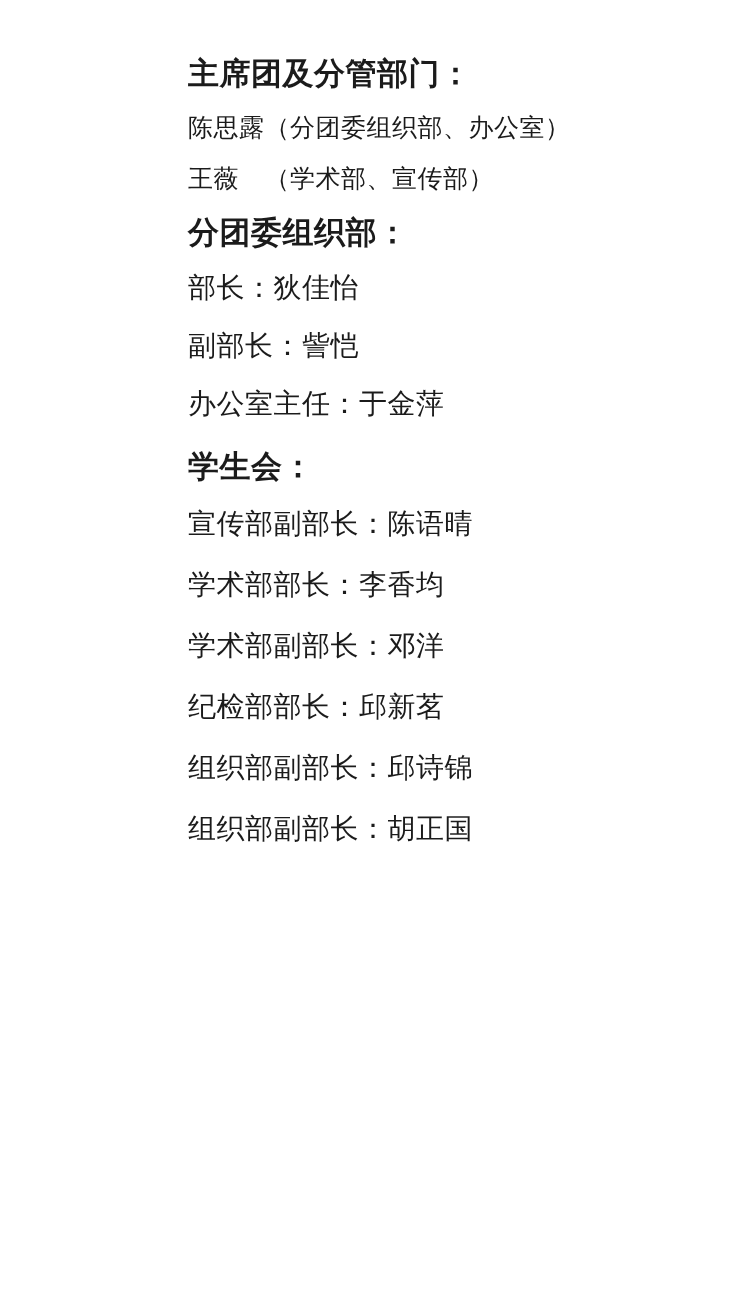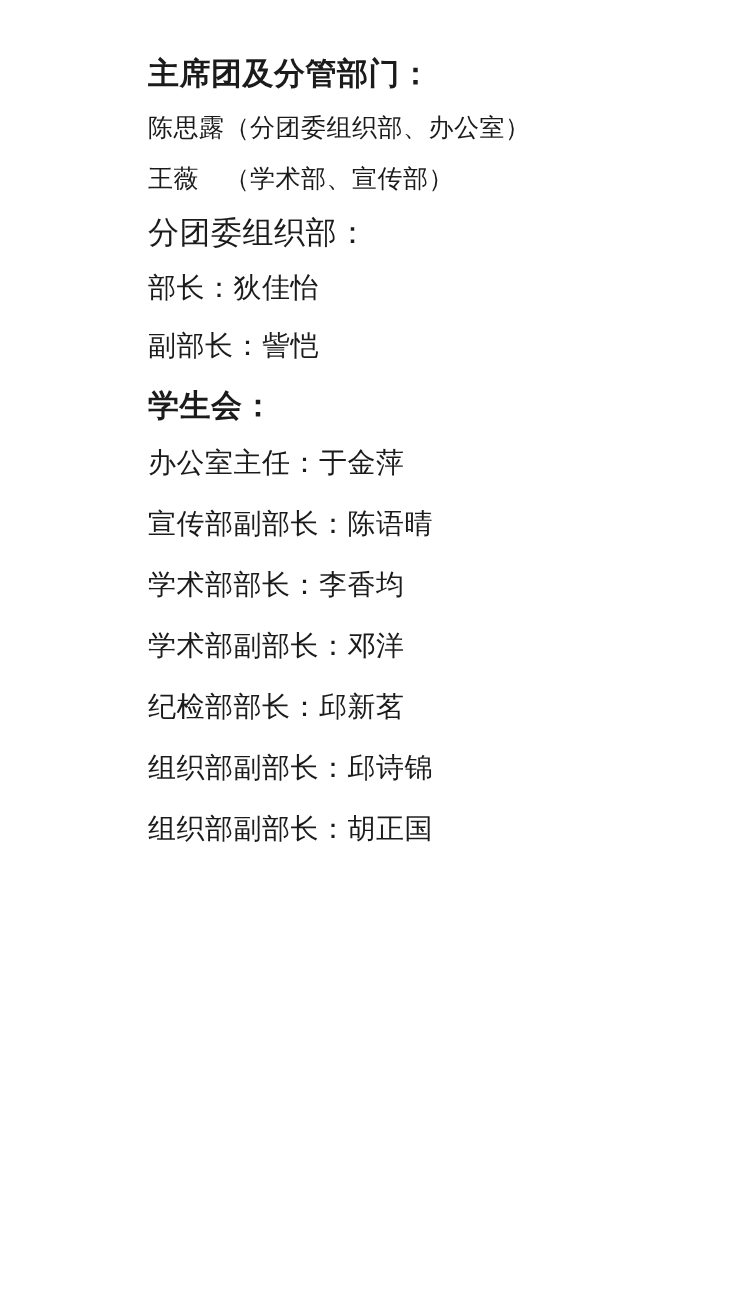--- a/index.html
+++ b/index.html
@@ -19,32 +19,33 @@
     width: 740px;
     height: 1302px;
     padding: 58px 40px 0 148px;
     background: #ffffff;
   }
   .doc-line {
     font-size: 30px;
     line-height: 1.0;
     letter-spacing: 0.5px;
     white-space: pre;
+    margin-left: 40px;
   }
   .heading {
     font-weight: bold;
     font-size: 31px;
     margin-bottom: 26px;
   }
   .entry {
     font-size: 25px;
     margin-bottom: 26px;
   }
   .heading-2 {
-    font-weight: normal;
+    font-weight: bold;
     font-size: 31px;
     margin-top: 10px;
     margin-bottom: 26px;
   }
   .entry-sm {
     font-size: 28px;
     margin-bottom: 30px;
   }
   .heading-3 {
     font-weight: bold;
@@ -71,22 +72,22 @@
     <div class="doc-line entry">王薇　（学术部、宣传部）</div>
   </div>
 
   <div class="section">
     <div class="doc-line heading-2">分团委组织部：</div>
     <div class="doc-line entry-sm">部长：狄佳怡</div>
     <div class="doc-line entry-sm">副部长：訾恺</div>
   </div>
 
   <div class="section">
+    <div class="doc-line entry-list">办公室主任：于金萍</div>
     <div class="doc-line heading-3">学生会：</div>
-    <div class="doc-line entry-list">办公室主任：于金萍</div>
     <div class="doc-line entry-list">宣传部副部长：陈语晴</div>
     <div class="doc-line entry-list">学术部部长：李香均</div>
     <div class="doc-line entry-list">学术部副部长：邓洋</div>
     <div class="doc-line entry-list">纪检部部长：邱新茗</div>
     <div class="doc-line entry-list">组织部副部长：邱诗锦</div>
     <div class="doc-line entry-list">组织部副部长：胡正国</div>
   </div>
 
 </div>
 

